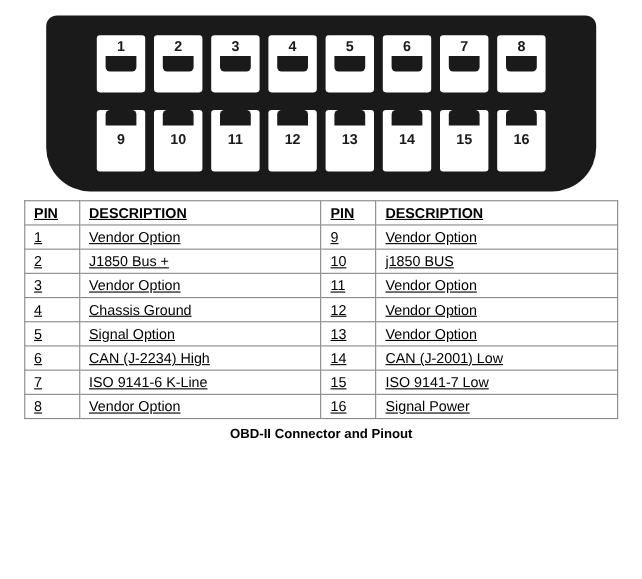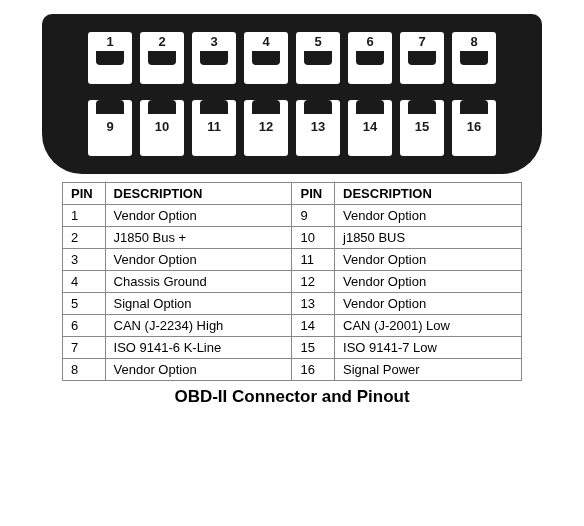--- a/index.html
+++ b/index.html
@@ -82,39 +82,40 @@
     .pin-notch-bottom {
       width: 28px;
       height: 14px;
       background: #1a1a1a;
       border-radius: 4px 4px 0 0;
       margin-bottom: 3px;
     }
 
     
     .pinout-table {
-      width: 460px;
+      width: 540px;
       border-collapse: collapse;
       border: 1px solid #888;
+      text-decoration: underline;
     }
 
     .pinout-table td, .pinout-table th {
       border: 1px solid #888;
       padding: 3px 8px;
       text-align: left;
     }
 
     .pinout-table .header-row td {
       font-weight: bold;
       background: #fff;
     }
 
     .caption {
       text-align: center;
-      font-size: 17px;
+      font-size: 12px;
       font-weight: bold;
       margin-top: 6px;
     }
 
     .pin-num-col {
       width: 36px;
     }
 
     .desc-col {
       width: 170px;

